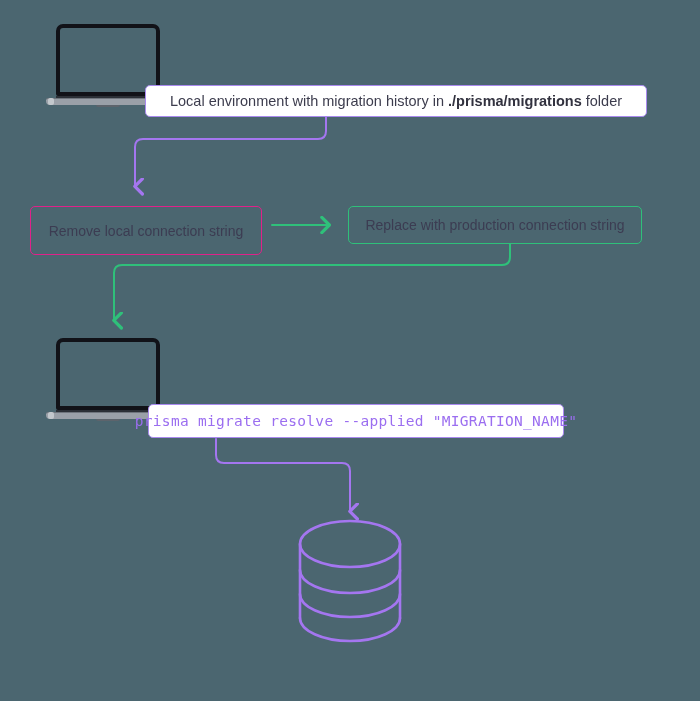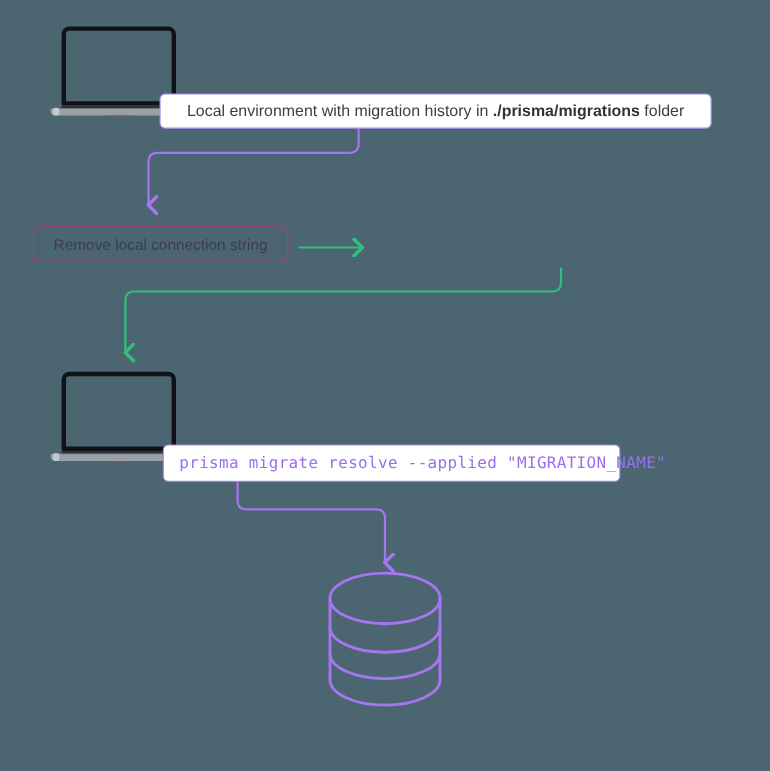--- a/index.html
+++ b/index.html
@@ -32,21 +32,21 @@
   .label-box b{font-weight:700;color:#32323f;}
 
   .code-box{
     background:#ffffff;
     border:1.6px solid #a98aee;
     border-radius:5px;
     color:#9b6ef0;
     font-family:"DejaVu Sans Mono", monospace;
     font-size:14.5px;
     letter-spacing:.3px;
-    display:flex;align-items:center;
+    display:flex;align-items:center;justify-content:center;
     padding:16px 14px;
     white-space:nowrap;
   }
 
   
   .step-box{
     background:transparent;
     border-radius:5px;
     display:flex;align-items:center;justify-content:center;
     font-size:14px;
@@ -122,24 +122,27 @@
     <div class="foot"></div>
     <div class="notch"></div>
   </div>
 
   <div class="node label-box" style="left:145px;top:85px;width:502px;height:32px;">
     <span>
       <span>Local environment with migration history in </span><b>./prisma/migrations</b><span> folder</span>
     </span>
   </div>
 
-  <div class="node step-box step-pink" style="left:30px;top:206px;width:232px;height:32px;">
+  <div class="node step-box step-pink" style="left:30px;top:206px;width:232px;height:49px;">
     <span>Remove local connection string</span>
   </div>
 
+  <div class="node step-box step-green" style="left:348px;top:206px;width:294px;height:38px;">
+    <span>Replace with production connection string</span>
+  </div>
 
   <div class="laptop" style="left:46px;top:338px;width:124px;height:88px;">
     <div class="lid"></div>
     <div class="hinge"></div>
     <div class="base"></div>
     <div class="foot"></div>
     <div class="notch"></div>
   </div>
 
   <div class="node code-box" style="left:148px;top:404px;width:416px;height:34px;">

